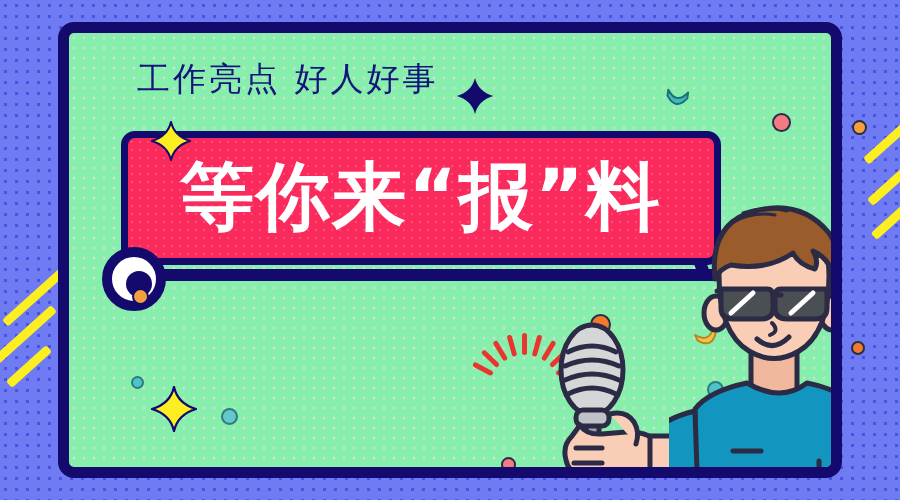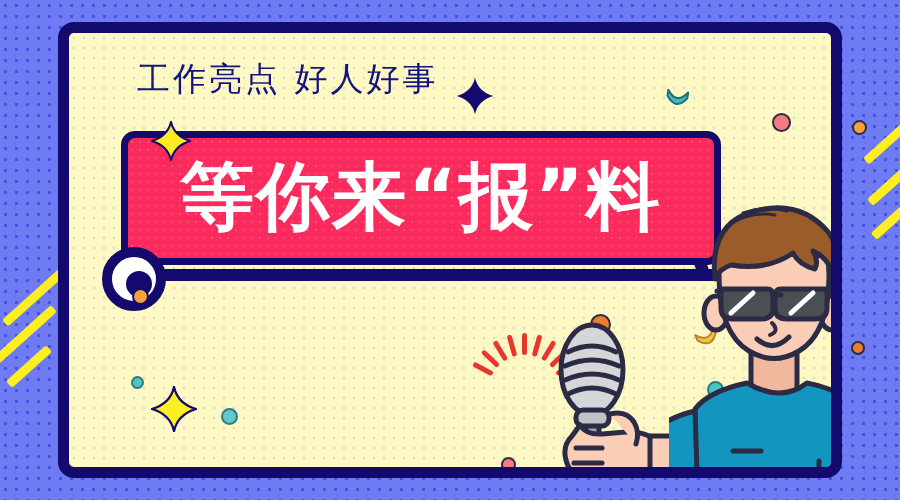--- a/index.html
+++ b/index.html
@@ -17,21 +17,21 @@
     background-image:radial-gradient(#2B33D6 1.6px, transparent 1.7px);
     background-size:11px 11px;
     opacity:.55;
   }
   
   .streak{position:absolute;background:#FCEE21;border-radius:3px;transform-origin:center;}
   
   .frame{
     position:absolute;left:58px;top:22px;width:784px;height:456px;
     border:11px solid #140A6E;border-radius:16px;box-sizing:border-box;
-    background:#fef9c3;overflow:hidden;
+    background:#86efac;overflow:hidden;
   }
   .frame-dots{
     position:absolute;inset:0;
     background-image:radial-gradient(#D9D9D9 1.5px, transparent 1.6px);
     background-size:10px 10px;
   }
   
   .headline{
     position:absolute;left:68px;top:24px;
     font-size:33px;letter-spacing:3px;color:#14157A;

